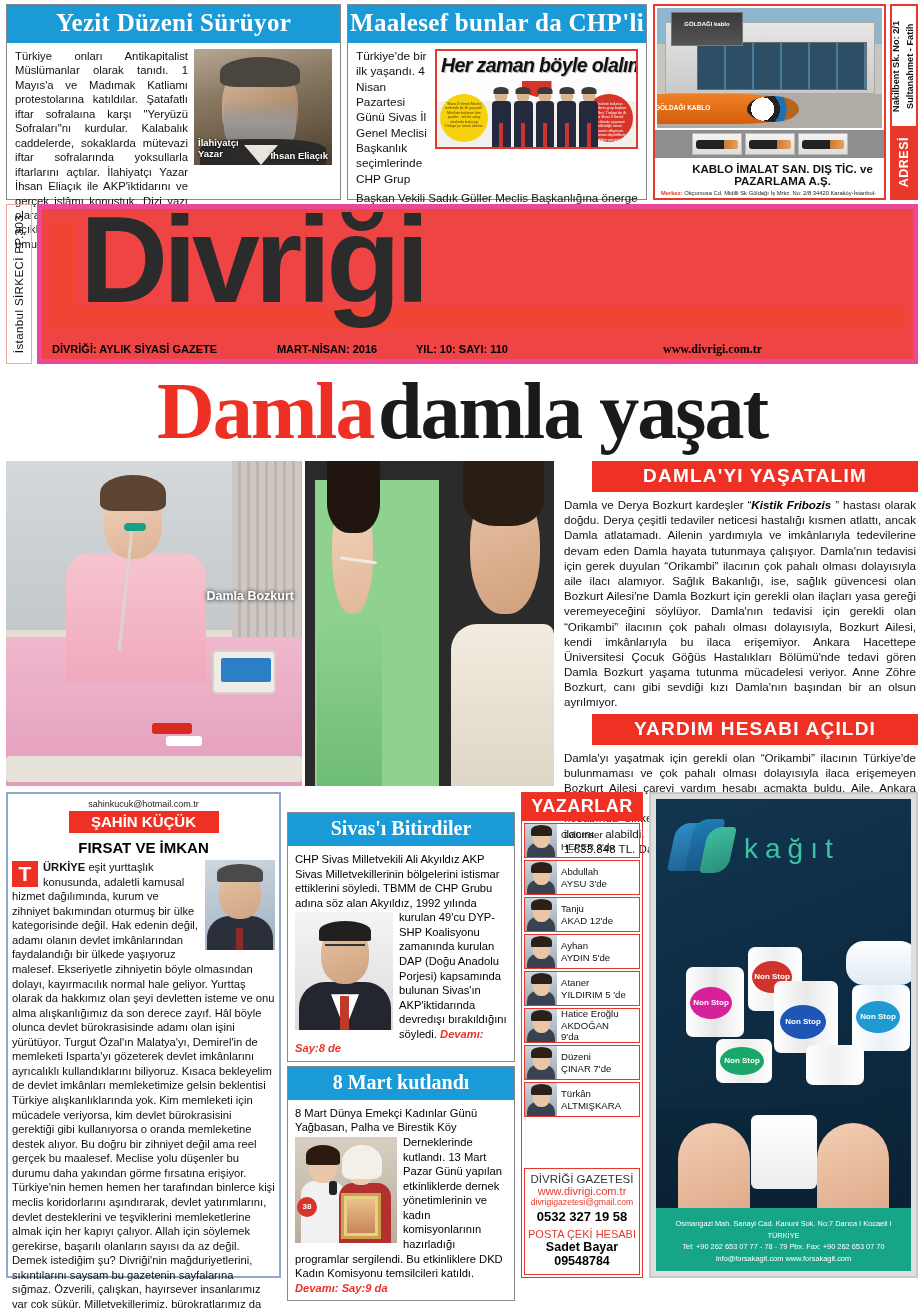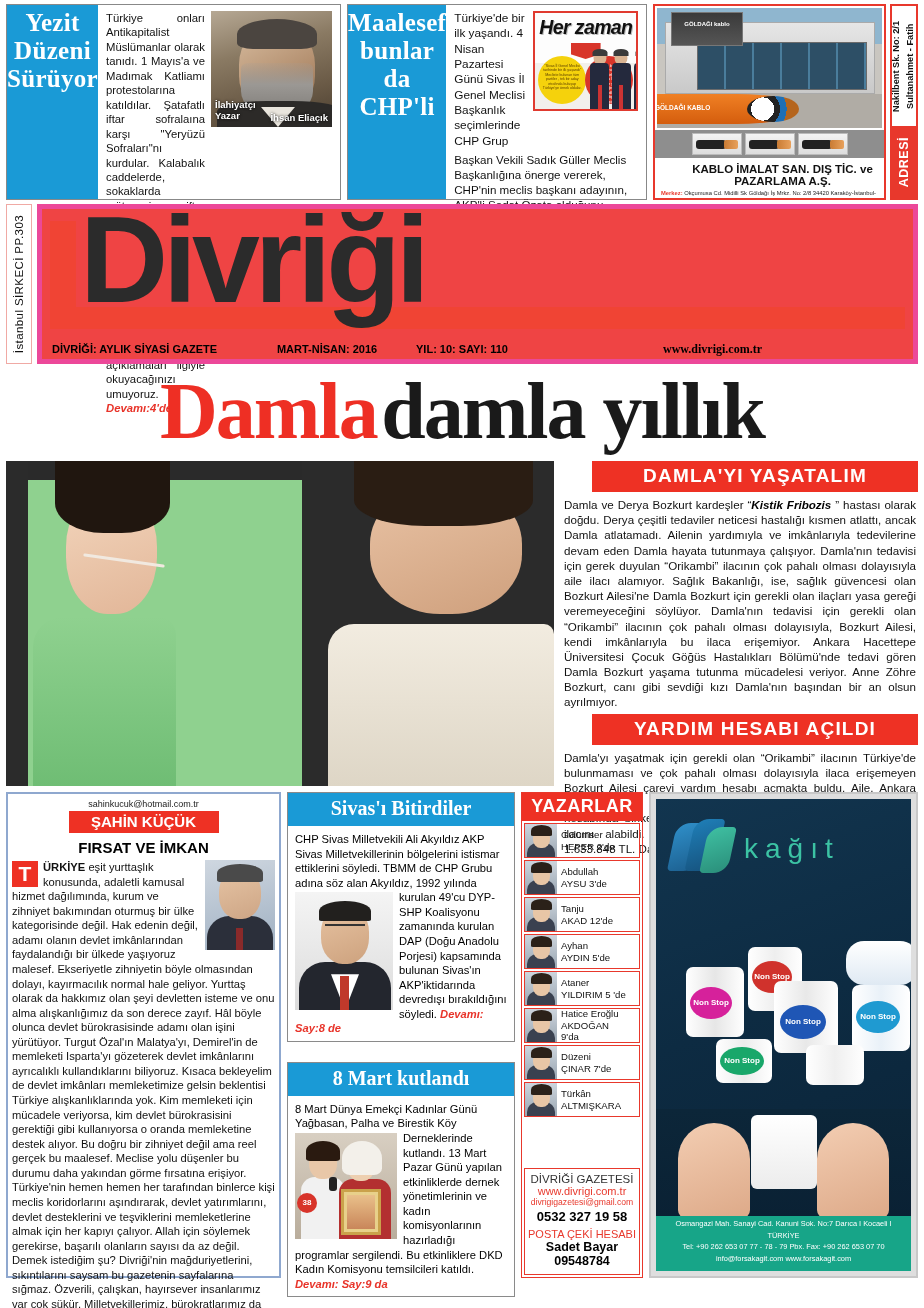--- a/index.html
+++ b/index.html
@@ -8,36 +8,36 @@
     background:#ffffff;
     font-family: "Liberation Sans", sans-serif;
     overflow:hidden;
     position:relative;
   }
   .page { width:924px; height:1308px; position:relative; padding:4px 6px; }
 
   
   .top-row { display:flex; gap:6px; height:196px; }
 
-  .teaser { border:1px solid #888; background:#fff; display:flex; flex-direction:row; }
+  .teaser { border:1px solid #888; background:#fff; display:flex; flex-direction:column; }
   .teaser-a { width:335px; }
   .teaser-b { width:300px; }
 
   .teaser-head {
     background:#1a9ad6; color:#fff; text-align:center;
     font-family:"Liberation Serif", serif; font-weight:bold;
     font-size:25px; letter-spacing:.3px; padding:4px 0 6px;
   }
   .teaser-body { padding:6px 8px 4px; font-size:11.3px; line-height:1.28;
     font-family:"Liberation Sans", sans-serif; color:#111; }
 
   .teaser-a-inner { display:flex; gap:6px; }
   .teaser-a-text { flex:1; text-align:justify; }
   .ihsan-photo {
-    width:121px; height:116px; position:relative; flex-shrink:0;
+    width:138px; height:116px; position:relative; flex-shrink:0;
     background:linear-gradient(165deg,#b6a894 0%,#8a7a63 35%,#6a5a46 70%,#4a3e30 100%);
     overflow:hidden;
   }
   .ihsan-photo .head {
     position:absolute; left:28px; top:14px; width:76px; height:88px;
     border-radius:45% 45% 42% 42%;
     background:linear-gradient(150deg,#d8bda0,#b38f6f 60%,#8d6b4f);
   }
   .ihsan-photo .hairtop {
     position:absolute; left:26px; top:8px; width:80px; height:30px;
@@ -214,21 +214,21 @@
     background:linear-gradient(165deg,#cfd7e0,#9fb0c2); position:relative; overflow:hidden; }
   .col-photo .h { position:absolute; left:14px; top:9px; width:42px; height:50px; border-radius:45%; background:linear-gradient(160deg,#e6c4a4,#cda585); }
   .col-photo .hair { position:absolute; left:12px; top:4px; width:46px; height:18px; border-radius:50% 50% 10% 10%; background:#4a4a4a; }
   .col-photo .s { position:absolute; left:2px; bottom:0; width:66px; height:34px; background:#2b2f3a; border-radius:22px 22px 0 0; }
   .col-photo .tie { position:absolute; left:31px; bottom:0; width:7px; height:22px; background:#8a2a2a; }
   .dropcap { float:left; width:26px; height:26px; background:#ee3124; color:#fff;
     font-weight:bold; font-size:21px; text-align:center; line-height:26px; margin:1px 5px 0 0; }
   .col-body { font-size:11.2px; line-height:1.3; text-align:left; color:#111; }
 
   
-  .col2 { width:228px; display:flex; flex-direction:column; gap:20px; }
+  .col2 { width:228px; display:flex; flex-direction:column; gap:4px;margin-top:20px; }
   .box { border:1px solid #8a8a8a; background:#fff; }
   .box-head { background:#1a9ad6; color:#fff; text-align:center; font-weight:bold;
     font-size:20px; padding:4px 0 6px; font-family:"Liberation Serif", serif; }
   .box-body { padding:6px 7px 5px; font-size:11.2px; line-height:1.3; text-align:left; }
   .ak-photo { float:left; width:98px; height:118px; margin:2px 6px 2px 0;
     background:linear-gradient(180deg,#f4f4f4,#dcdcdc); position:relative; overflow:hidden; }
   .ak-photo .h { position:absolute; left:26px; top:14px; width:48px; height:58px; border-radius:45%; background:linear-gradient(160deg,#e7c3a2,#cda27e); }
   .ak-photo .hair { position:absolute; left:24px; top:9px; width:52px; height:20px; border-radius:50% 50% 8% 8%; background:#22201e; }
   .ak-photo .gl { position:absolute; left:30px; top:32px; width:40px; height:9px; border-top:2px solid #333; }
   .ak-photo .s { position:absolute; left:4px; bottom:0; width:92px; height:48px; background:#23262e; border-radius:26px 26px 0 0; }
@@ -280,21 +280,21 @@
   .ftext .f1 sup { font-size:12px; vertical-align:super; }
   .ftext .f2 { color:#3cc3a4; font-size:28px; letter-spacing:7px; line-height:1; }
   .forsa-prod { position:absolute; left:0; right:0; top:120px; height:160px; }
   .roll { position:absolute; border-radius:7px; }
   .band-lbl { position:absolute; border-radius:50%; display:flex; align-items:center; justify-content:center;
      color:#fff; font-weight:bold; font-size:8px; text-align:center; line-height:1; }
   .hands { position:absolute; left:0; right:0; bottom:52px; height:110px; background:linear-gradient(180deg,#0c2639,#0a2134); }
   .hand { position:absolute; bottom:0; width:72px; height:96px; background:linear-gradient(160deg,#f3cdb2,#dda988); border-radius:40px 40px 10px 10px; }
   .tissue { position:absolute; left:50%; transform:translateX(-50%); bottom:30px; width:66px; height:74px; background:linear-gradient(180deg,#fff,#ececec); border-radius:6px; }
   .forsa-foot { position:absolute; left:0; right:0; bottom:0; background:#17a588; color:#fff;
-    text-align:center; font-size:7.4px; line-height:1.55; padding:2px 4px 7px; }
+    text-align:center; font-size:7.4px; line-height:1.55; padding:10px 4px 7px; }
 </style>
 </head>
 <body>
 
 <div class="page">
 
   <div class="top-row">
 
     <div class="teaser teaser-a">
       <div class="teaser-head">Yezit Düzeni Sürüyor</div>
@@ -414,25 +414,40 @@
         <div class="a">DİVRİĞİ:   AYLIK SİYASİ GAZETE</div>
         <div class="b">MART-NİSAN: 2016</div>
         <div class="c">YIL: 10: SAYI: 110</div>
         <div class="d">www.divrigi.com.tr</div>
       </div>
     </div>
   </div>
 
   <div class="headline">
     <span class="hl-red">Damla</span>
-    <span class="hl-blk">damla yıllık</span>
+    <span class="hl-blk">damla yaşat</span>
   </div>
 
   <div class="main-row">
     <div class="photos">
+      <div class="ph1">
+        <div class="wall"></div>
+        <div class="curtain"></div>
+        <div class="bed"></div>
+        <div class="girl-body"></div>
+        <div class="girl-head"></div>
+        <div class="girl-hair"></div>
+        <div class="mask"></div>
+        <div class="tube"></div>
+        <div class="monitor"></div>
+        <div class="band"></div>
+        <div class="band2"></div>
+        <div class="rail"></div>
+        <div class="cap">Damla Bozkurt</div>
+      </div>
       <div class="ph2">
         <div class="g1">
           <div class="g1body"></div>
           <div class="g1head"></div>
           <div class="g1hair"></div>
           <div class="g1tube"></div>
         </div>
         <div class="g2">
           <div class="g2body"></div>
           <div class="g2head"></div>

